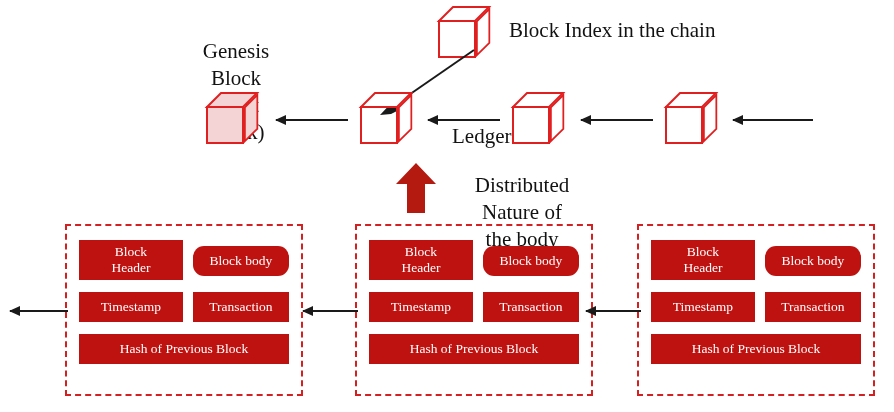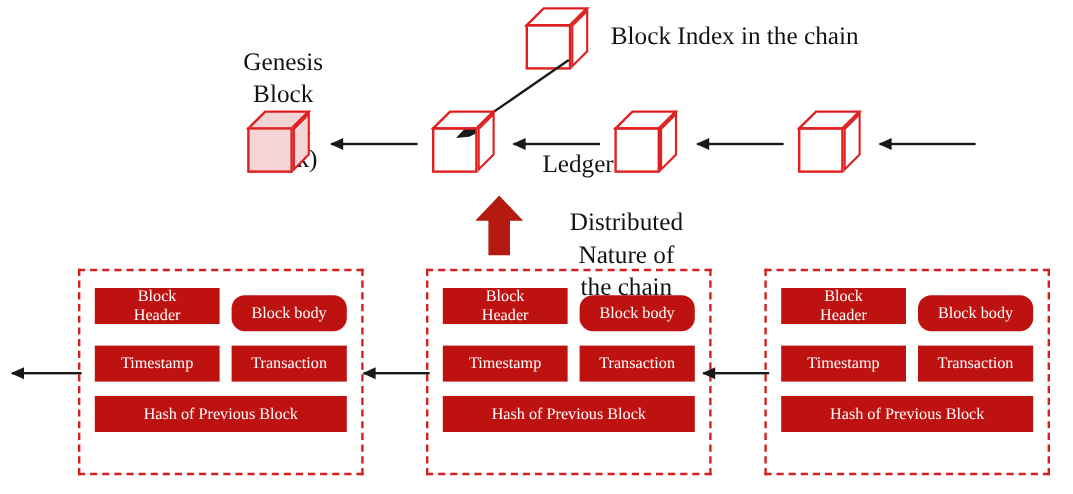--- a/index.html
+++ b/index.html
@@ -126,21 +126,21 @@
     font-size: 13.5px;
     line-height: 1.18;
     text-align: center;
     display: flex;
     align-items: center;
     justify-content: center;
     box-sizing: border-box;
     white-space: pre-line;
     font-family: "Liberation Serif", "DejaVu Serif", serif;
   }
-  .chip.header  { width: 108px; height: 30px; }
+  .chip.header  { width: 108px; height: 40px; }
   .chip.body    { width: 100px; height: 30px; margin-top: 6px; border-radius: 11px; }
   .chip.stamp   { width: 108px; height: 30px; }
   .chip.tx      { width: 100px; height: 30px; }
   .chip.hash    { width: 218px; height: 30px; text-align: center; }
   .row.hash-row { margin-top: 8px; }
 </style>
 </head>
 <body>
 
 <div id="canvas">
@@ -210,21 +210,21 @@
   <div class="arrow-h" style="left:581px; top:119px; width:72px;"></div>
   <div class="arrow-h" style="left:733px; top:119px; width:80px;"></div>
 
   <div class="label" style="left:452px; top:123px;">Ledger</div>
 
   <svg class="up-arrow" viewBox="0 0 40 50">
     <polygon points="20,0 40,21 29,21 29,50 11,50 11,21 0,21" fill="#b51a10"></polygon>
   </svg>
 
   <div class="label center" style="left:447px; top:172px; width:150px;">Distributed Nature of
-the chain</div>
+the body</div>
 
   <div class="panel" style="left:65px;">
     <div class="panel-inner">
       <div class="row">
         <div class="chip header">Block
 Header</div>
         <div class="chip body">Block body</div>
       </div>
       <div class="row">
         <div class="chip stamp">Timestamp</div>

